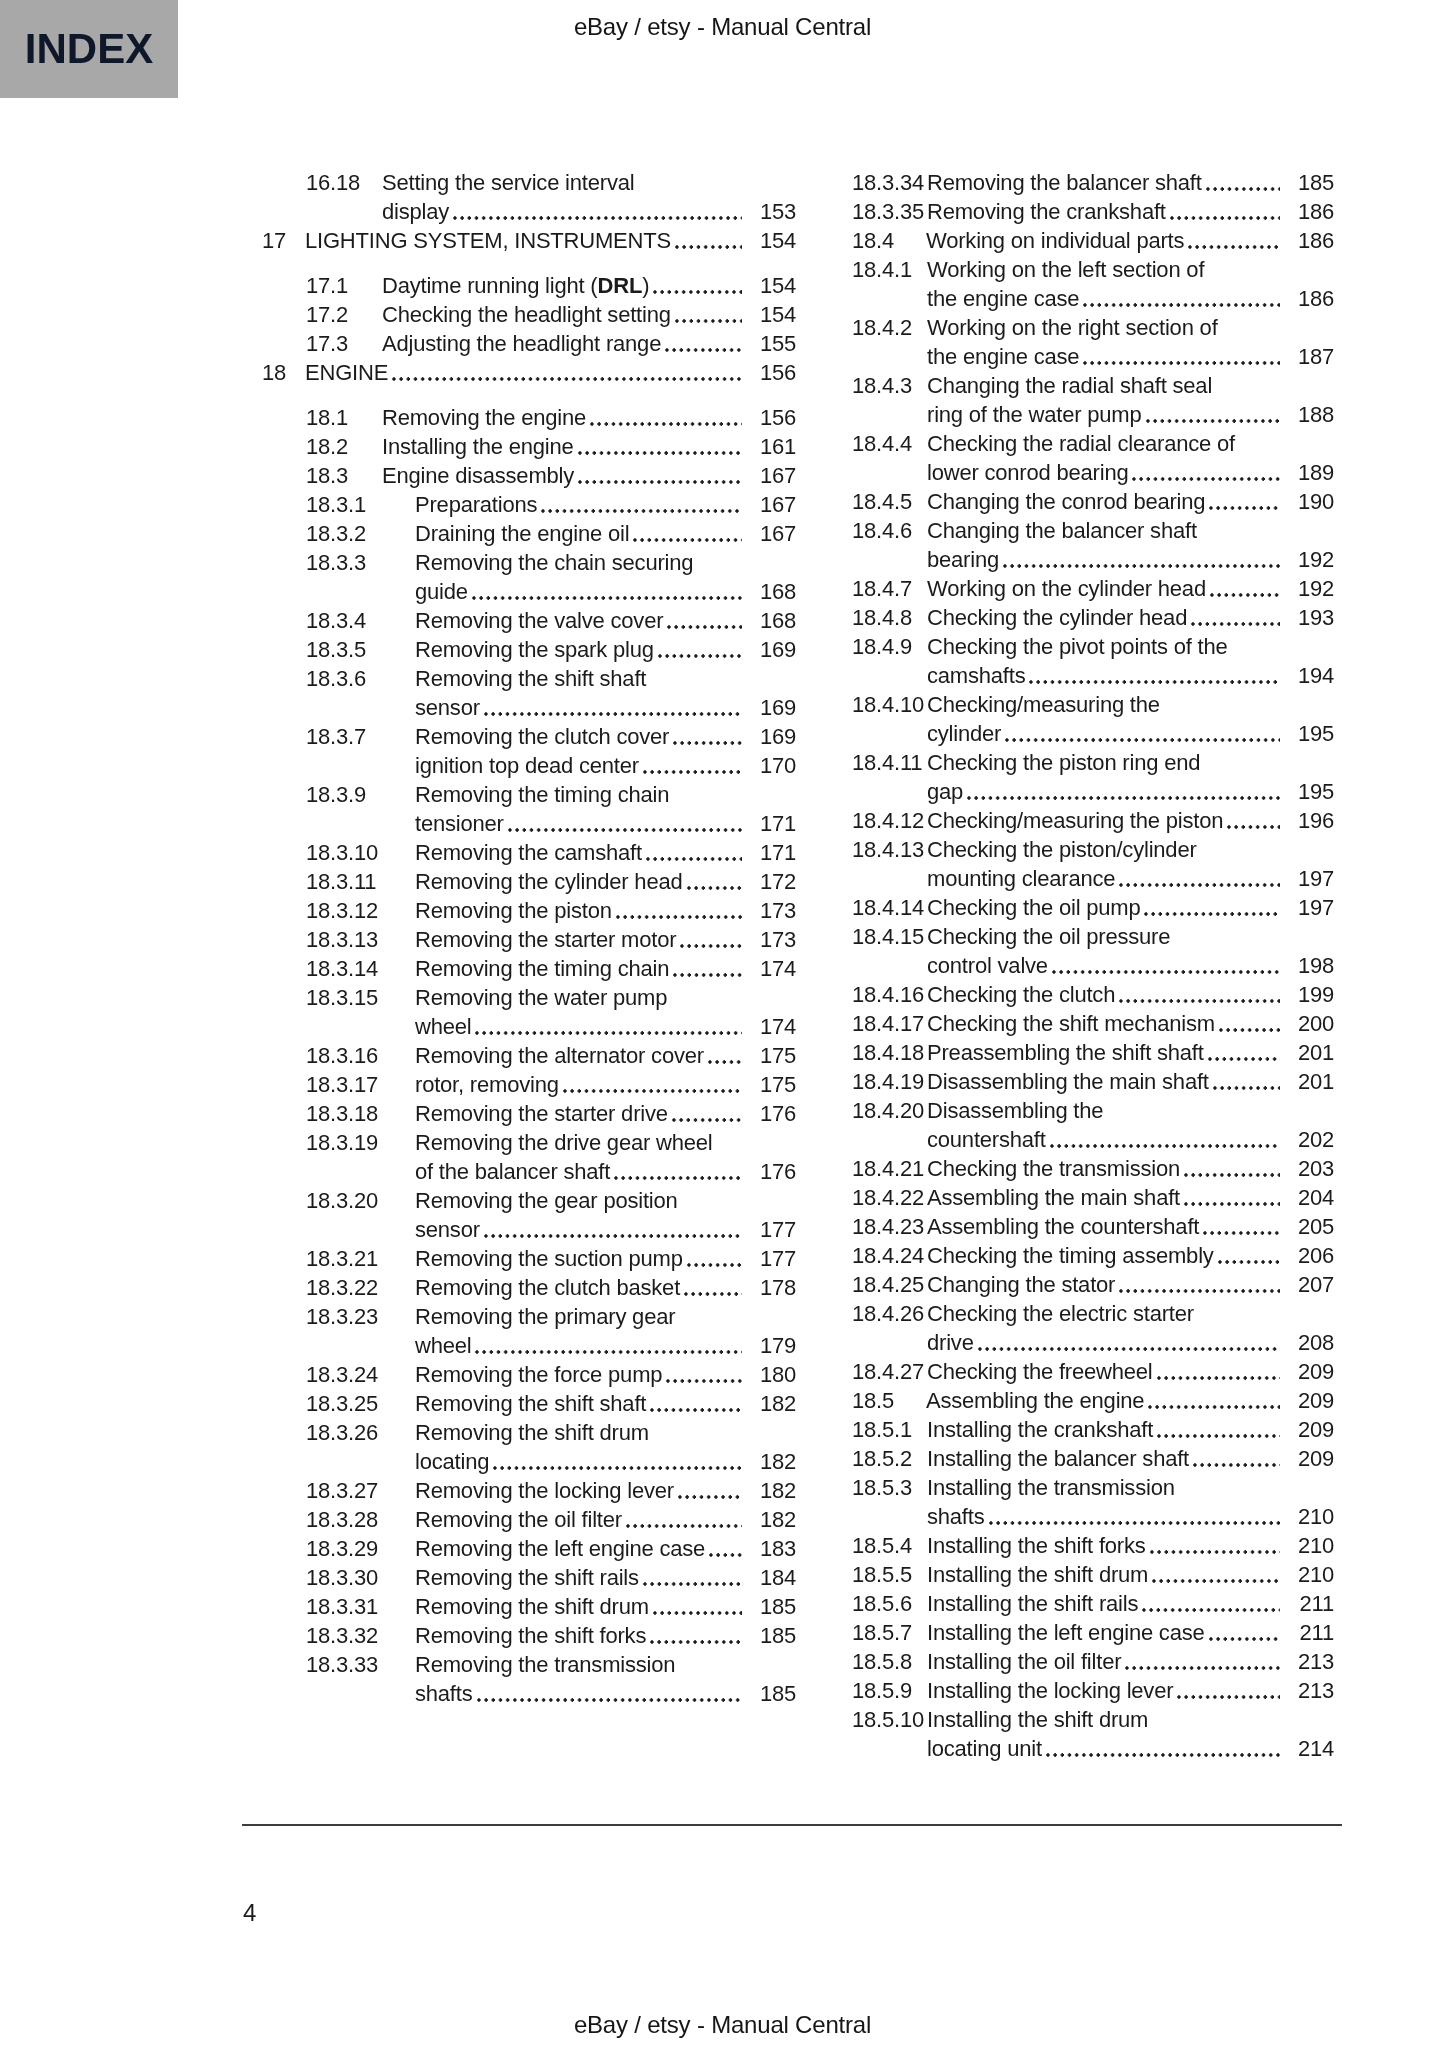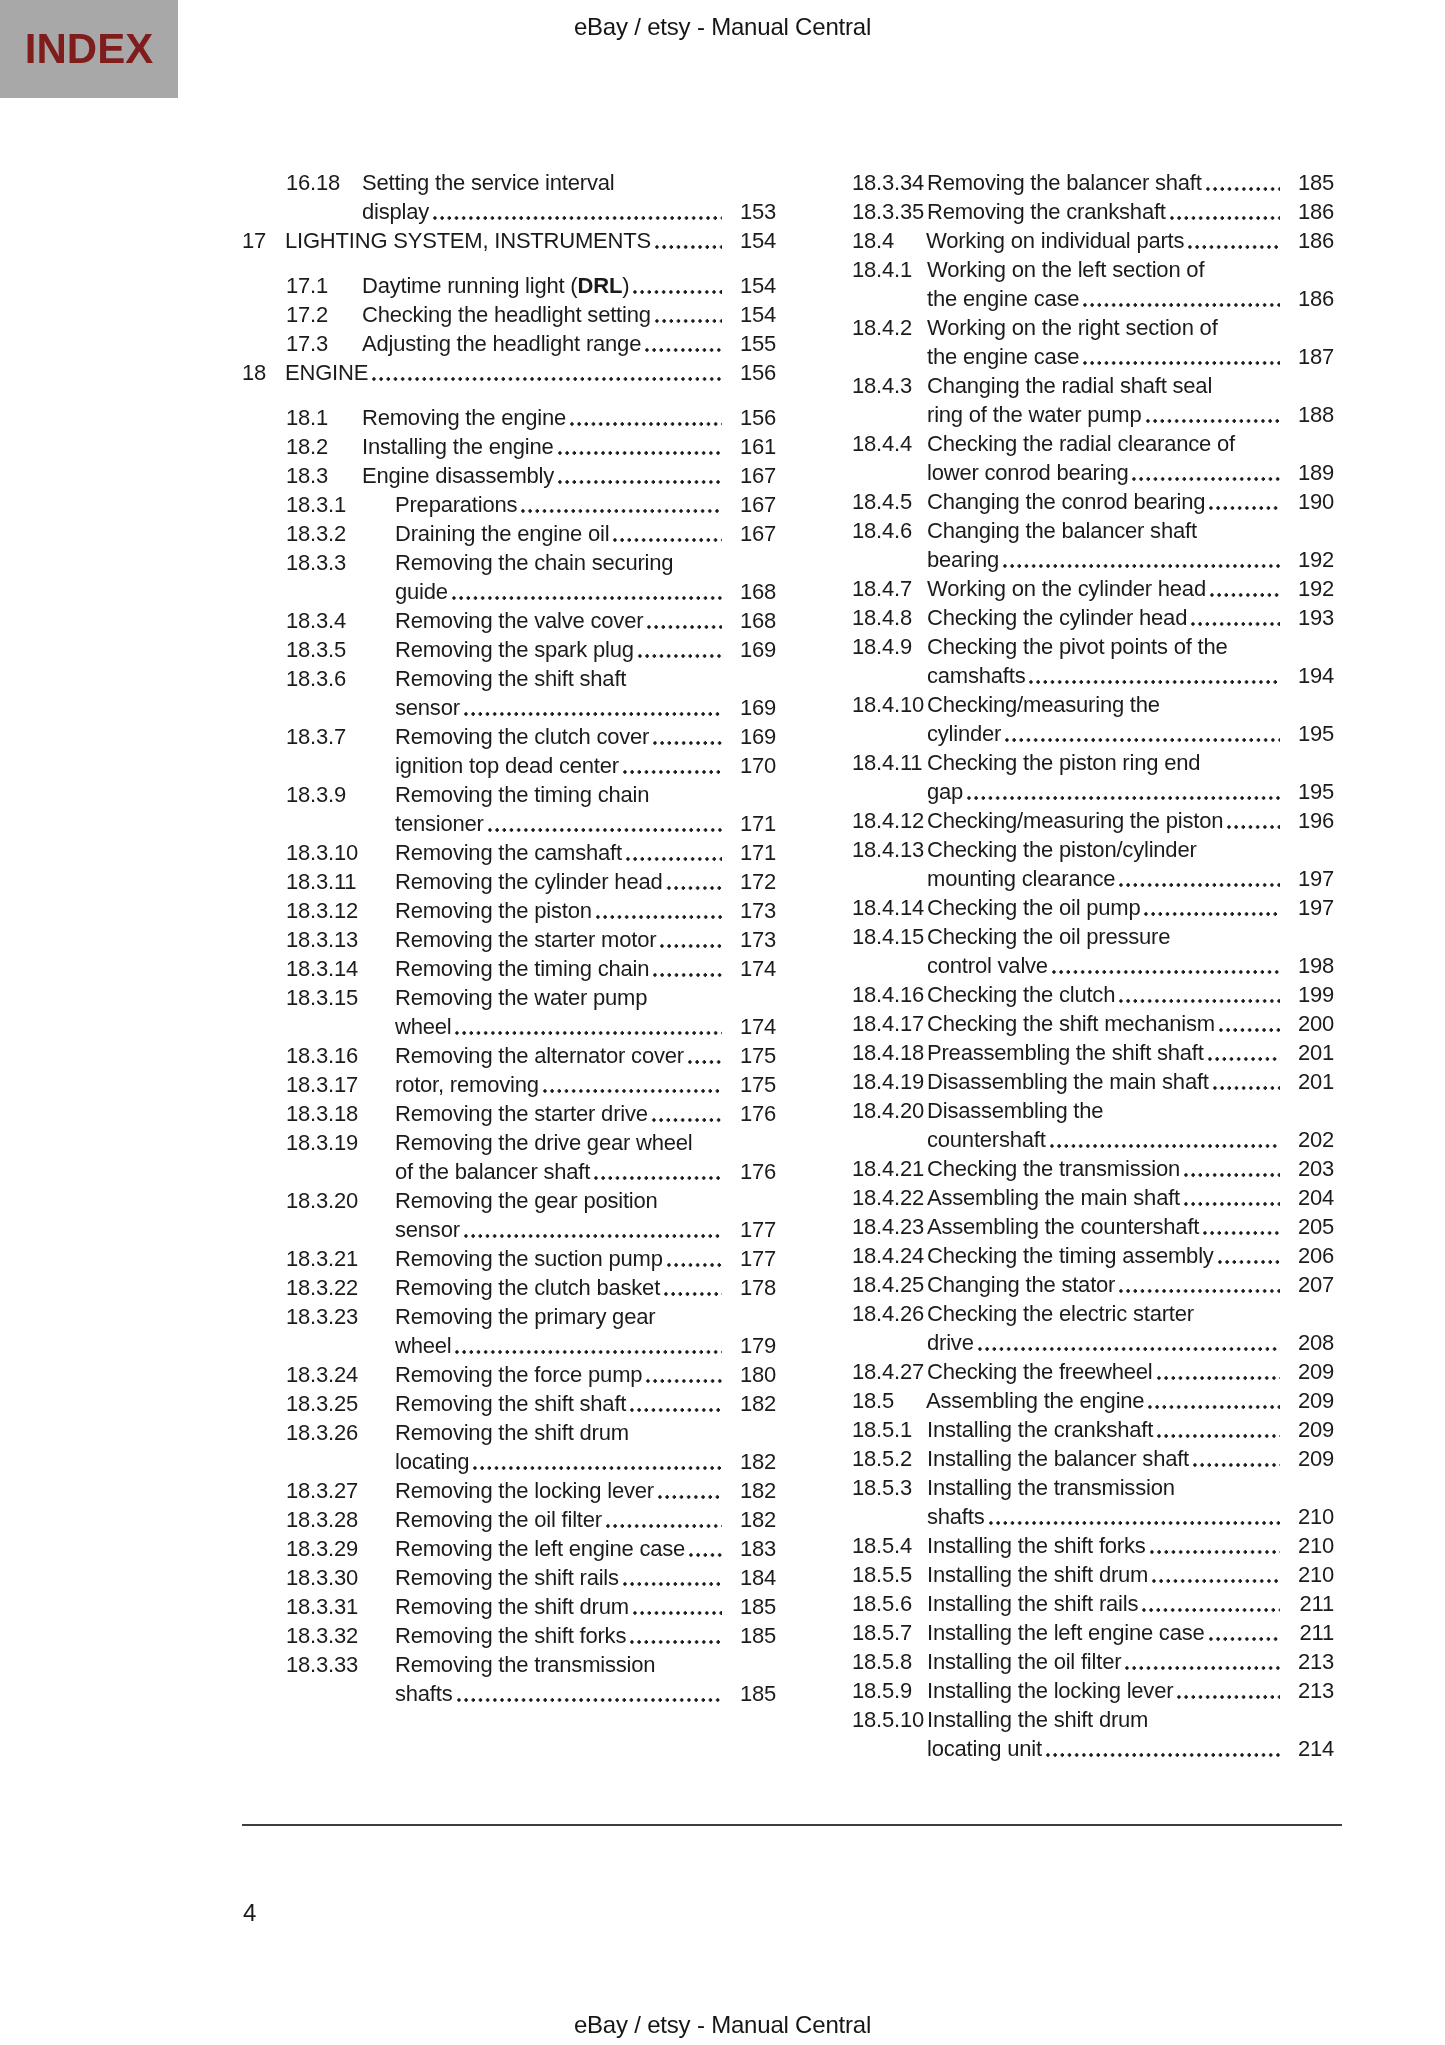--- a/index.html
+++ b/index.html
@@ -7,33 +7,33 @@
     position:relative; width:1445px; height:2045px; margin:0 auto;
     background:#ffffff; overflow:hidden;
     font-family:"Liberation Sans","DejaVu Sans",sans-serif;
     color:#1b1b1b; letter-spacing:-0.2px;
   }
   .index-box {
     position:absolute; left:0; top:0; width:178px; height:98px;
     background:#a8a8a8; display:flex; align-items:center; justify-content:center;
   }
   .index-box .index-label {
-    font-weight:bold; font-size:42px; letter-spacing:0px; color:#7f1d1d;
+    font-weight:bold; font-size:42px; letter-spacing:0px; color:#0f172a;
     font-stretch:condensed;
   }
   .doc-header {
     position:absolute; left:0; top:12px; width:100%; text-align:center;
     font-size:24px; line-height:30px; color:#161616;
   }
   .doc-footer {
     position:absolute; left:0; top:2010px; width:100%; text-align:center;
     font-size:24px; line-height:30px; color:#161616;
   }
   .col { position:absolute; top:168px; font-size:22px; line-height:29px; }
-  .col-left  { left:240px; width:536px; }
+  .col-left  { left:260px; width:536px; }
   .col-right { left:852px; width:482px; }
   .entry { position:relative; }
   .entry.chapter { margin-bottom:16px; }
   .line { position:relative; display:flex; }
   .num { position:absolute; top:0; white-space:nowrap; }
   .col-left  .lv1 .num { left:2px; }
   .col-left  .lv2 .num, .col-left .lv3 .num { left:46px; }
   .col-right .num { left:0; }
   .col-left  .lv1 .title { margin-left:45px; }
   .col-left  .lv2 .title { margin-left:122px; }

